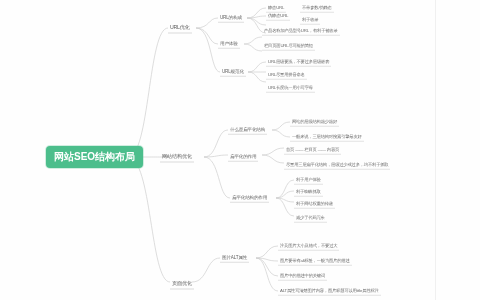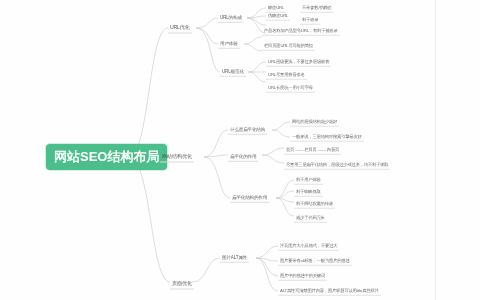--- a/index.html
+++ b/index.html
@@ -29,21 +29,21 @@
     white-space:nowrap;
     color:#4a4a4a;
     letter-spacing:-0.2px;
     transform:translateY(-50%);
   }
   .root{
     background:#4cbe8c;
     color:#ffffff;
     border-radius:4px;
     padding:4px 8px;
-    font-size:13px;
+    font-size:10px;
     font-weight:bold;
     box-shadow:0 0 0 1px rgba(76,190,140,.25);
     letter-spacing:0;
   }
   .lvl1{
     font-size:5.2px;
     color:#5a5a5a;
     padding:1px 2px 2px 2px;
     border-bottom:1px solid #d9d9d9;
   }

